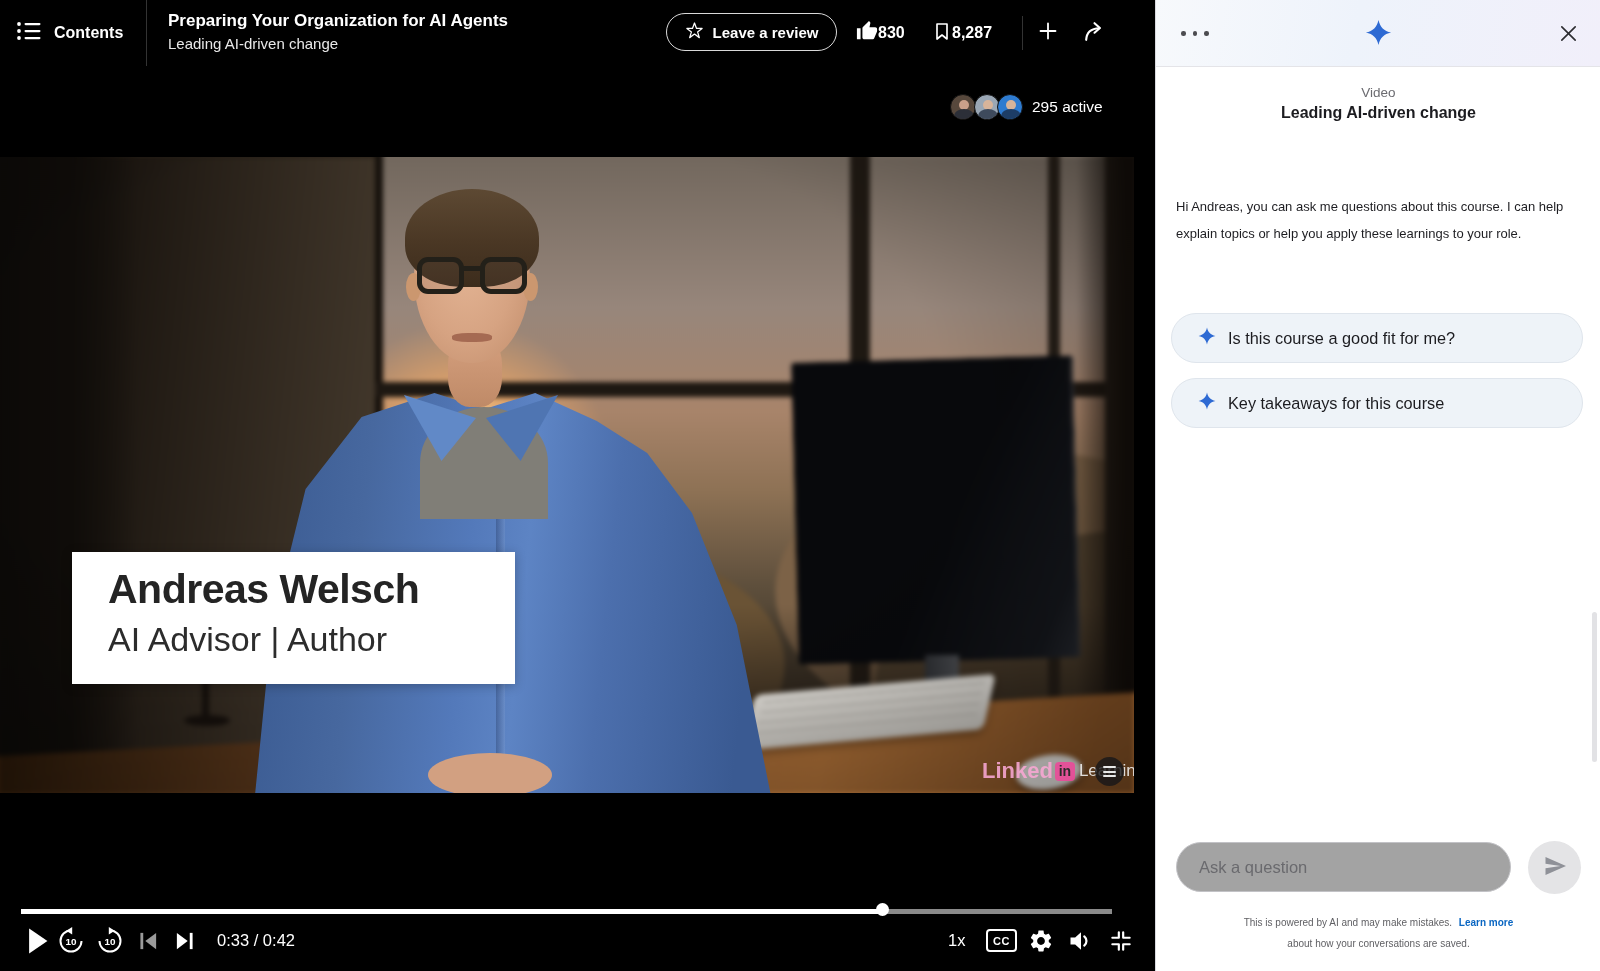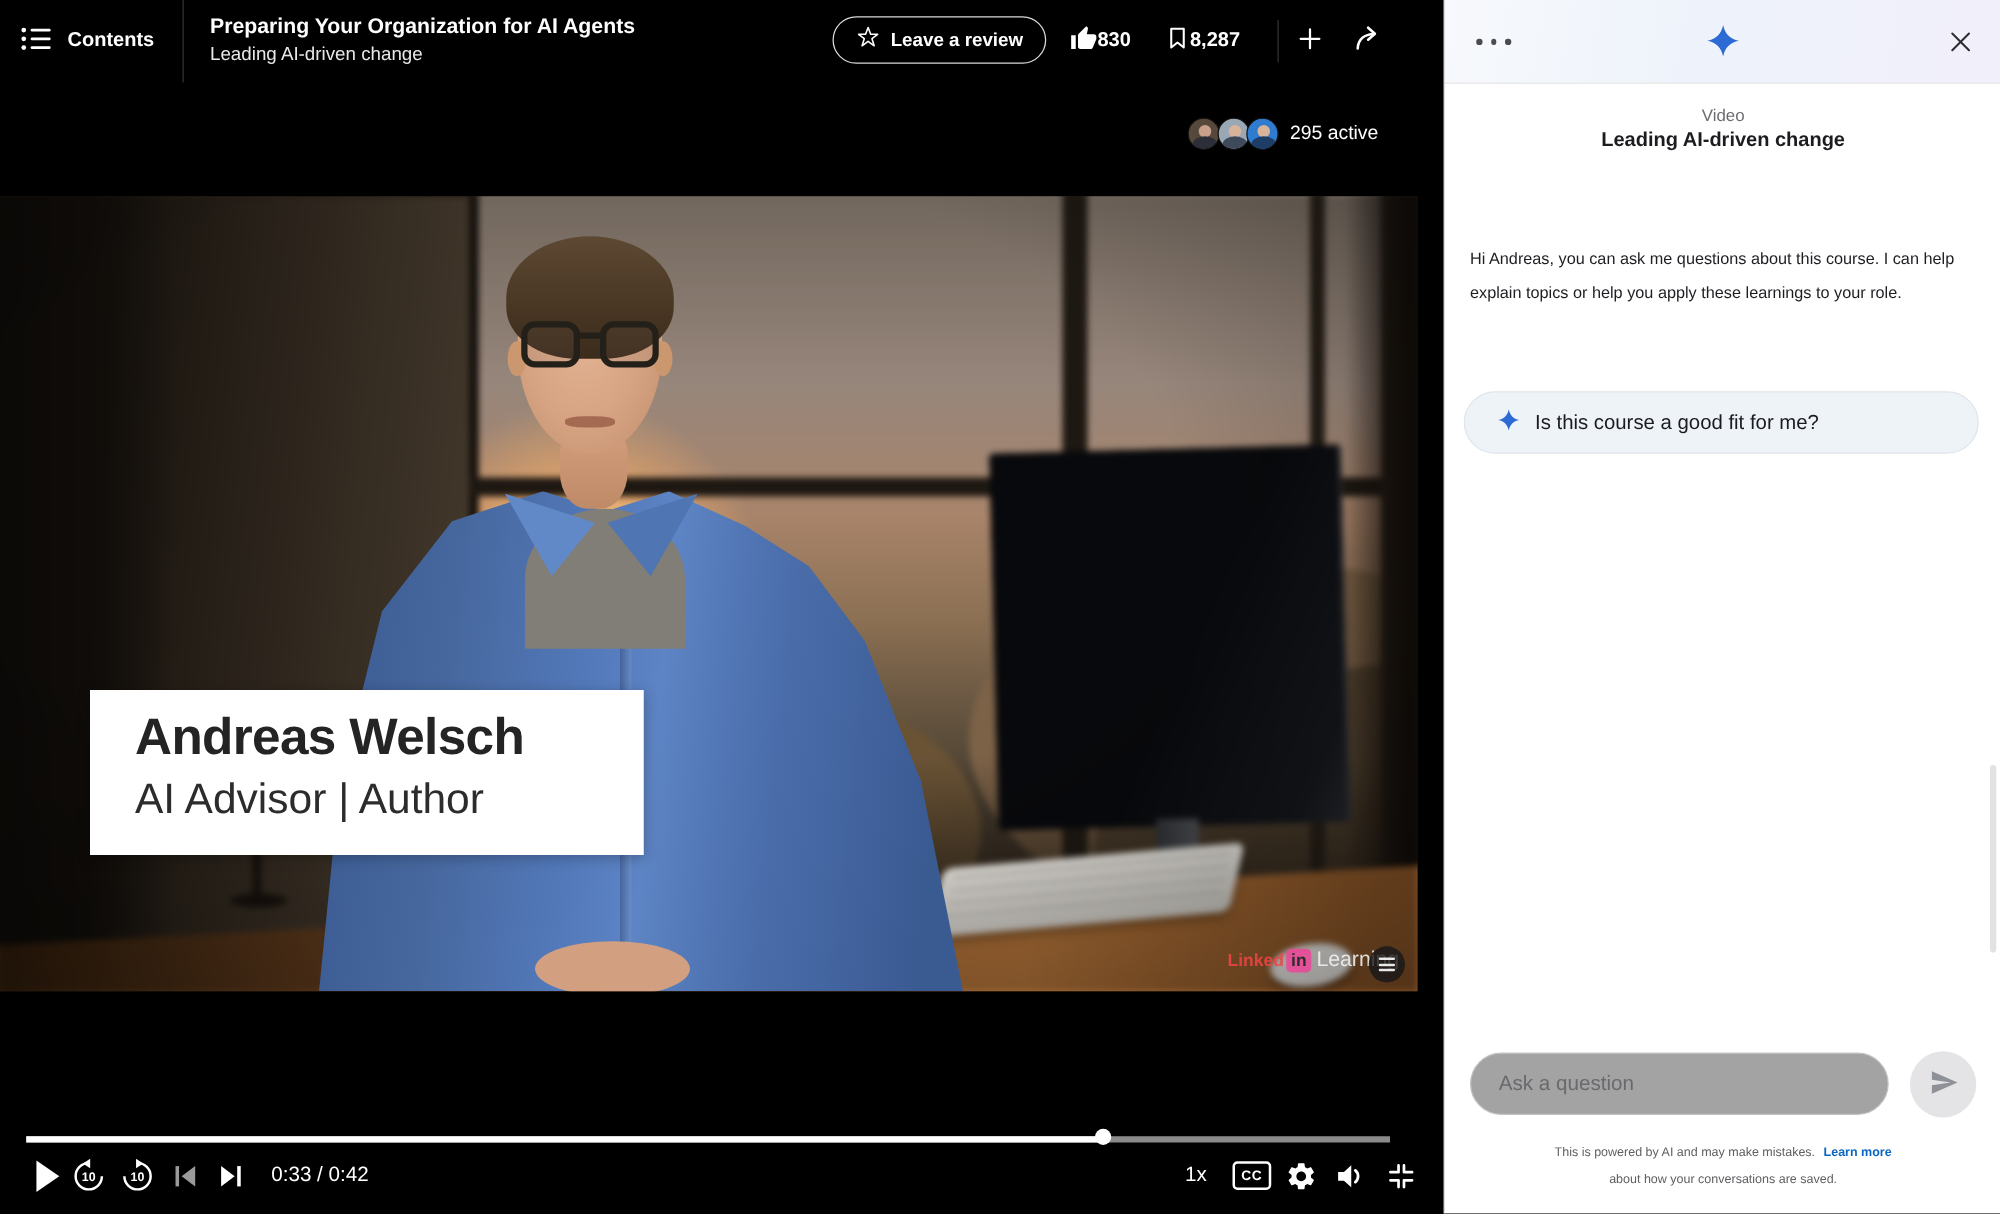--- a/index.html
+++ b/index.html
@@ -78,21 +78,21 @@
   .glasses { position:absolute; left:417px; top:100px; width:110px; height:40px; }
   .bridge { position:absolute; left:44px; top:9px; width:22px; height:5px; background:#232019; }
   .mouth { position:absolute; left:452px; top:176px; width:40px; height:9px; border-radius:40%; background:#a56A52; }
   .hands { position:absolute; left:428px; top:596px; width:124px; height:44px; border-radius:50%; background:#d2a081; }
 
   
   .name-card { position:absolute; left:72px; top:395px; width:443px; height:132px; background:#fff; box-shadow:0 2px 10px rgba(0,0,0,.25); }
   .card-name { position:absolute; left:36px; top:14px; font-size:41px; font-weight:800; letter-spacing:-.5px; color:#242424; }
   .card-role { position:absolute; left:36px; top:68px; font-size:34px; font-weight:400; color:#2c2c2c; }
   .watermark { position:absolute; left:982px; top:601px; display:flex; align-items:center; opacity:.88; white-space:nowrap; }
-  .wm-linked { color:#ef4444; font-size:14px; font-weight:700; }
+  .wm-linked { color:#f9a8d4; font-size:22px; font-weight:700; }
   .wm-in { display:inline-block; margin-left:2px; width:20px; height:19px; background:#ec4899; color:#1c1c1c; font-size:14px; font-weight:700; text-align:center; line-height:19px; border-radius:4px; }
   .wm-learn { margin-left:4px; color:#f2f2f2; font-size:17px; font-weight:300; }
   .transcript-badge { position:absolute; left:1095px; top:600px; width:29px; height:29px; border-radius:50%; background:rgba(22,22,25,.8); }
   .transcript-badge i { position:absolute; left:8px; width:13px; height:2px; background:#e8e8e8; border-radius:1px; }
 
   
   .progress-track { position:absolute; left:21px; top:909px; width:1091px; height:5px; background:#8a8a8a; cursor:pointer; }
   .progress-fill { position:absolute; left:0; top:0; height:5px; background:#fff; }
   .progress-knob { position:absolute; left:876px; top:903px; width:13px; height:13px; border-radius:50%; background:#fff; cursor:pointer; }
   .ctrl { position:absolute; display:flex; align-items:center; justify-content:center; cursor:pointer; }
@@ -375,20 +375,28 @@
     <p class="greeting">Hi Andreas, you can ask me questions about this course. I can help explain topics or help you apply these learnings to your role.</p>
 
     <div class="chip" style="top:313px">
       <span>
         <svg width="18" height="18" viewBox="0 0 24 24" fill="#2e6ad3">
           <path d="M12 .8C13.4 7.2 16.8 10.6 23.2 12 16.8 13.4 13.4 16.8 12 23.2 10.6 16.8 7.2 13.4 .8 12 7.2 10.6 10.6 7.2 12 .8Z"></path>
           </svg>
       </span>
       <span class="chip-label">Is this course a good fit for me?</span>
     </div>
+    <div class="chip" style="top:378px">
+      <span>
+        <svg width="18" height="18" viewBox="0 0 24 24" fill="#2e6ad3">
+          <path d="M12 .8C13.4 7.2 16.8 10.6 23.2 12 16.8 13.4 13.4 16.8 12 23.2 10.6 16.8 7.2 13.4 .8 12 7.2 10.6 10.6 7.2 12 .8Z"></path>
+          </svg>
+      </span>
+      <span class="chip-label">Key takeaways for this course</span>
+    </div>
 
     <div class="panel-scrollbar"></div>
 
     <input class="ask-input" type="text" placeholder="Ask a question" style="">
     <button class="send-btn">
       <span>
         <svg width="24" height="24" viewBox="0 0 24 24" fill="#8f9198">
           <path d="M2.5 21 23 12 2.5 3v6.8L17.5 12 2.5 14.2Z"></path>
           </svg>
       </span>

